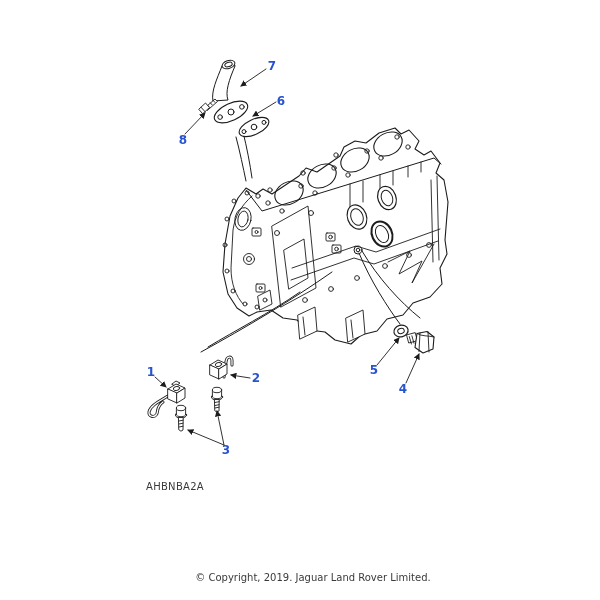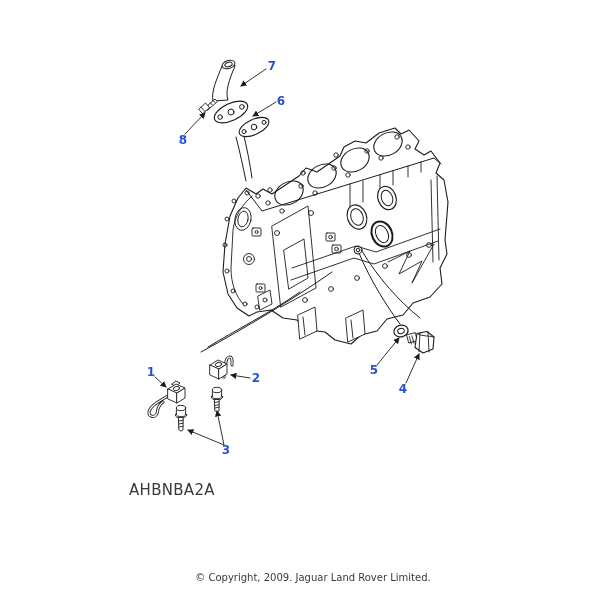--- a/index.html
+++ b/index.html
@@ -7,22 +7,22 @@
     position:relative;width:600px;height:600px;background:#ffffff;
     font-family:"DejaVu Sans","Liberation Sans",sans-serif;overflow:hidden;
   }
   .diagram-svg{position:absolute;left:0;top:0;}
   .callout{
     position:absolute;transform:translate(-50%,-50%);
     font-size:12px;font-weight:bold;color:#2853cf;line-height:1;
     user-select:none;
   }
   .figure-code{
-    position:absolute;left:129px;top:481px;
-    font-size:15px;color:#3a3a3a;letter-spacing:0.3px;
+    position:absolute;left:146px;top:481px;
+    font-size:10px;color:#3a3a3a;letter-spacing:0.3px;
   }
   .copyright{
     position:absolute;left:313px;top:572px;transform:translateX(-50%);
     font-size:10px;color:#3a3a3a;white-space:nowrap;
   }
 </style>
 </head>
 <body>
 
 <div class="page">
@@ -227,15 +227,15 @@
   <div class="callout" style="left:256px;top:378px">2</div>
   <div class="callout" style="left:226px;top:450px">3</div>
   <div class="callout" style="left:403px;top:389px">4</div>
   <div class="callout" style="left:374px;top:370px">5</div>
   <div class="callout" style="left:281px;top:101px">6</div>
   <div class="callout" style="left:272px;top:66px">7</div>
   <div class="callout" style="left:183px;top:140px">8</div>
 
   <div class="figure-code">AHBNBA2A</div>
 
-  <div class="copyright">© Copyright, 2009. Jaguar Land Rover Limited.</div>
+  <div class="copyright">© Copyright, 2019. Jaguar Land Rover Limited.</div>
 
 </div>
 
 </body></html>

